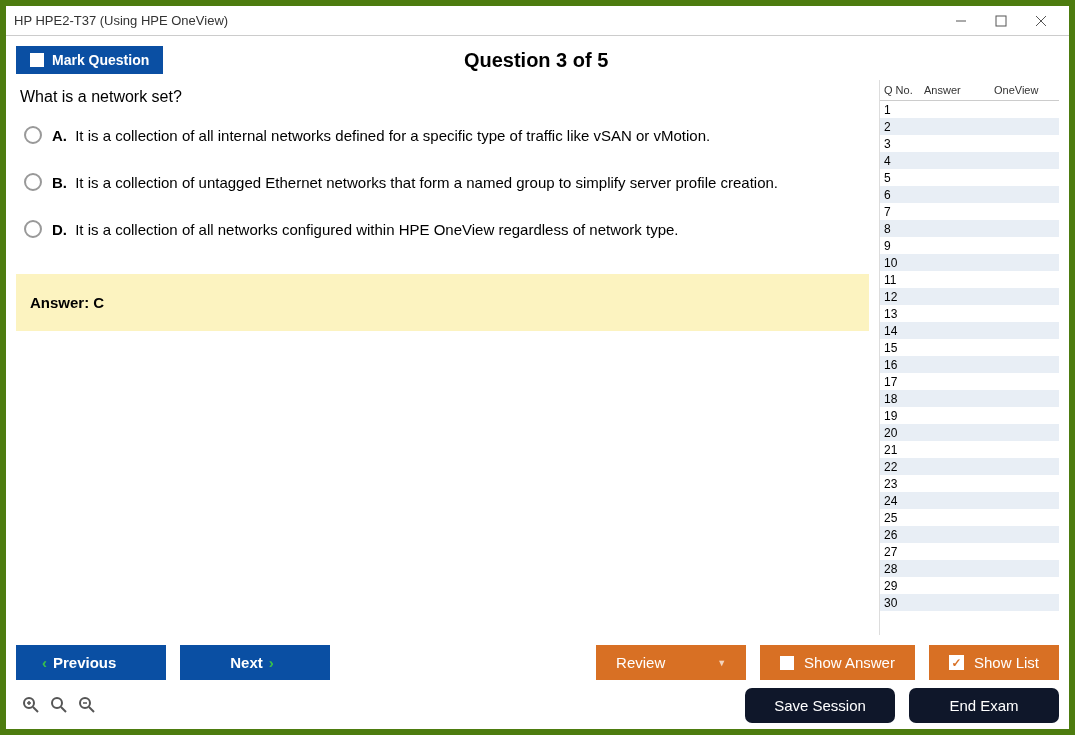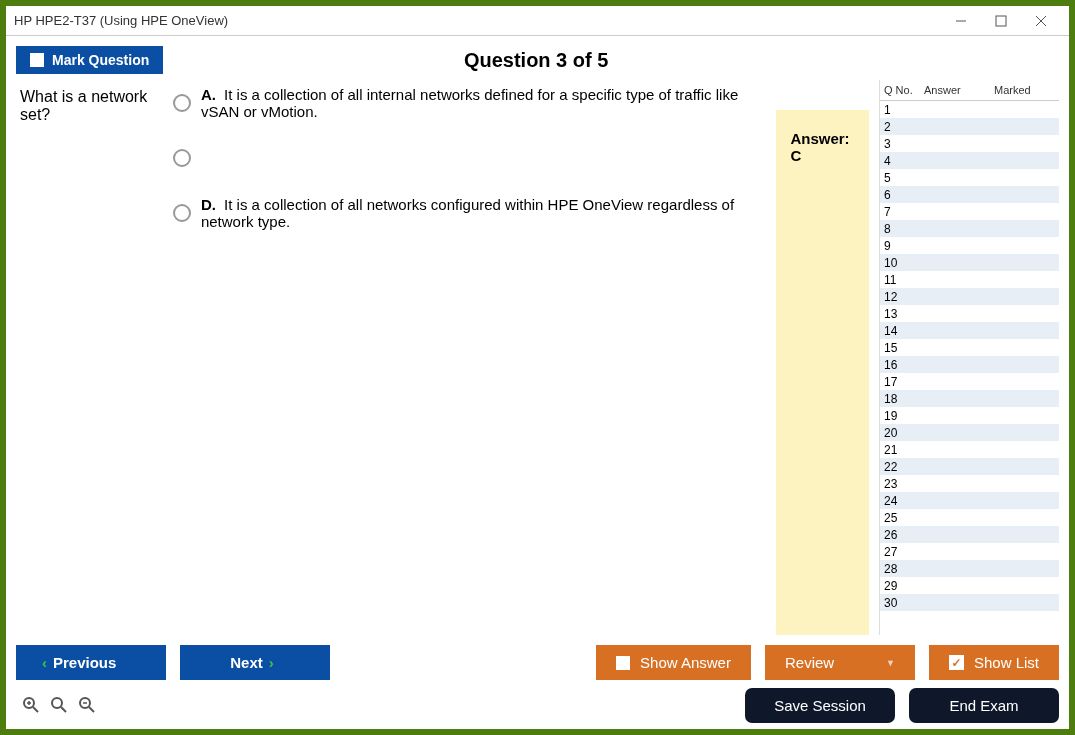--- a/index.html
+++ b/index.html
@@ -7,21 +7,21 @@
   .window { width: 1075px; height: 735px; border: 6px solid #4d7c0f; background: #fff; display: flex; flex-direction: column; }
   .titlebar { height: 30px; display: flex; align-items: center; padding: 0 8px; border-bottom: 1px solid #ccc; background: #fff; }
   .titlebar .title { flex: 1; font-size: 13px; color: #333; }
   .win-btn { width: 40px; height: 28px; display: flex; align-items: center; justify-content: center; color: #555; font-size: 13px; cursor: pointer; }
   .top-row { display: flex; align-items: center; padding: 10px 10px 6px 10px; }
   .mark-btn { background: #0a4fa3; color: #fff; border: none; padding: 6px 14px; font-size: 14px; font-weight: bold; display: flex; align-items: center; cursor: pointer; }
   .mark-btn .box { width: 14px; height: 14px; background: #fff; margin-right: 8px; display: inline-block; }
   .qtitle-wrap { flex: 1; text-align: center; }
   .qtitle { font-size: 20px; font-weight: bold; }
   .main-area { flex: 1; display: flex; min-height: 0; padding: 0 10px; gap: 10px; }
-  .question-col { flex: 1; display: flex; overflow: hidden; }
+  .question-col { flex: 1; display: flex; flex-direction: column; overflow: hidden; }
   .question-text { font-size: 16px; padding: 8px 4px 14px 4px; }
   .options { display: flex; flex-direction: column; gap: 17px; }
   .opt { display: flex; align-items: center; padding: 6px 8px; font-size: 15px; border-radius: 2px; }
   .opt.selected { background: #94ed9b; }
   .radio { width: 18px; height: 18px; border: 2px solid #999; border-radius: 50%; margin-right: 10px; flex-shrink: 0; cursor: pointer; background: #fff; }
   .opt.selected .radio { border-color: #2aa52f; }
   .opt b { margin-right: 4px; }
   .answer-box { margin-top: 30px; background: #fcf3c0; padding: 20px 14px; font-weight: bold; font-size: 15px; }
   .side-col { width: 180px; display: flex; flex-direction: column; border-left: 1px solid #ddd; }
   .side-head { display: flex; font-size: 11px; color: #333; padding: 4px 0 4px 4px; border-bottom: 1px solid #ccc; }
@@ -95,37 +95,38 @@
     <div class="question-col">
       <div class="question-text">What is a network set?</div>
 
       <div class="options" id="options">
           <div class="opt">
             <span class="radio"></span>
             <span><b>A.</b> It is a collection of all internal networks defined for a specific type of traffic like vSAN or vMotion.</span>
           </div>
           <div class="opt">
             <span class="radio"></span>
+            <span><b>B.</b> It is a collection of untagged Ethernet networks that form a named group to simplify server profile creation.</span>
           </div>
           <div class="opt">
             <span class="radio"></span>
             <span><b>D.</b> It is a collection of all networks configured within HPE OneView regardless of network type.</span>
           </div>
         </div>
 
       <div class="answer-box">
         <span>Answer: C</span>
       </div>
     </div>
 
     <div class="side-col">
       <div class="side-head">
         <div class="c1">Q No.</div>
         <div class="c2">Answer</div>
-        <div class="c3">Marked</div>
+        <div class="c3">OneView</div>
       </div>
       <div class="side-body" id="qlist">
           <div class="qrow">
             <div class="c1">1</div>
           </div>
           <div class="qrow alt">
             <div class="c1">2</div>
           </div>
           <div class="qrow">
             <div class="c1">3</div>
@@ -220,27 +221,27 @@
     <div class="btn-row">
       <button class="btn btn-blue prev-btn">
         <span class="chev green">‹</span>
         <span>Previous</span>
       </button>
       <button class="btn btn-blue next-btn">
         <span>Next</span>
         <span class="chev green">›</span>
       </button>
       <div class="spacer"></div>
+      <button class="btn btn-orange review-btn">
+        <span>Review</span>
+        <span style="font-size:9px;opacity:.7;">▼</span>
+      </button>
       <button class="btn btn-orange show-ans-btn">
         <span class="box"></span>
         <span>Show Answer</span>
-      </button>
-      <button class="btn btn-orange review-btn">
-        <span>Review</span>
-        <span style="font-size:9px;opacity:.7;">▼</span>
       </button>
       <button class="btn btn-orange showlist-btn">
         <span class="ck">✓</span>
         <span>Show List</span>
       </button>
     </div>
 
     <div class="btn-row">
       <div class="zoom-row">
         <div class="zoom-btn">

